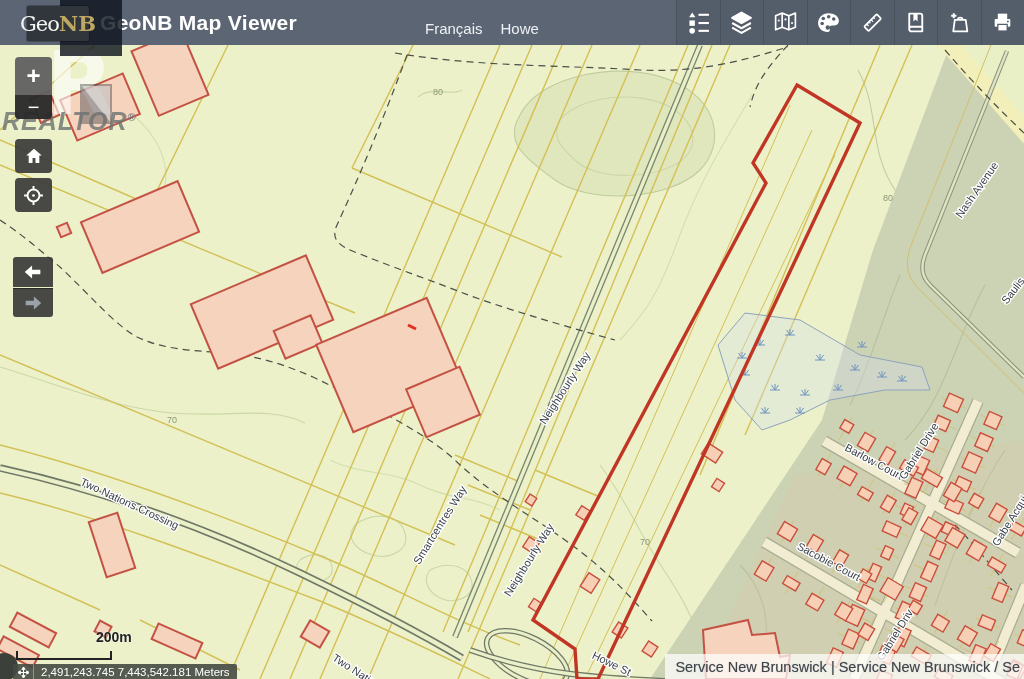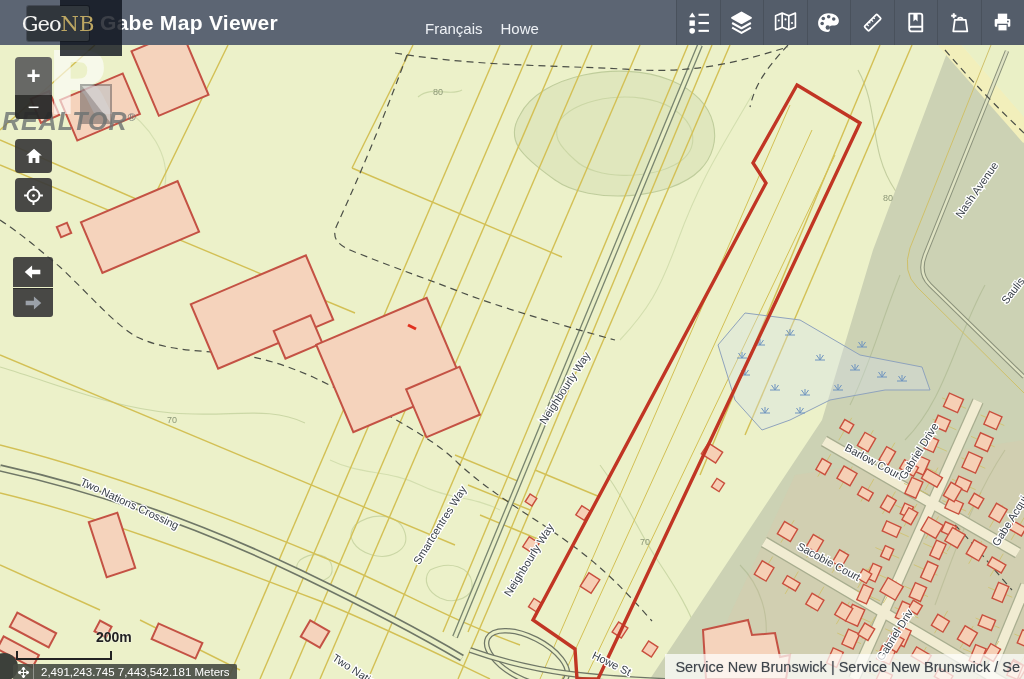--- a/index.html
+++ b/index.html
@@ -1,21 +1,21 @@
 <!DOCTYPE html>
 <html><head>
 <meta charset="utf-8">
 <style>
   html,body{margin:0;padding:0;background:#888;}
   .app{position:relative;width:1024px;height:679px;overflow:hidden;font-family:"Liberation Sans",sans-serif;background:#ecf1c9;}
   
   .header{position:absolute;top:0;left:0;width:1024px;height:45px;background:#5c6573;z-index:30;display:flex;align-items:center;}
   .logo{position:absolute;left:27px;top:6px;width:62px;height:35px;background:#30363c;border-radius:2px;display:flex;align-items:center;justify-content:center;z-index:33;box-shadow:0 0 0 1px rgba(0,0,0,.25);}
   .logo .geo{font-family:"DejaVu Serif",serif;font-size:21px;color:#f4f4f2;letter-spacing:-1px;}
-  .logo .nb{font-family:"DejaVu Serif",serif;font-size:21px;font-weight:normal;color:#b9a express05e;}
+  .logo .nb{font-family:"DejaVu Serif",serif;font-size:21px;font-weight:bold;color:#b9a express05e;}
   .logo .nb{color:#bda763;}
   .app-title{position:absolute;left:100px;top:0;height:45px;display:flex;align-items:center;color:#ffffff;font-size:21px;font-weight:600;letter-spacing:.3px;z-index:31;}
   .header-links{position:absolute;left:425px;top:0;height:56px;display:flex;align-items:center;gap:18px;z-index:31;}
   .header-link{color:#eef1f5;font-size:15px;cursor:pointer;}
   .toolbar{position:absolute;right:0;top:0;height:45px;display:flex;z-index:31;}
   .tool-btn{width:42.5px;height:45px;background:#545d6a;border-left:1px solid #49515c;display:flex;align-items:center;justify-content:center;cursor:pointer;}
   .tool-btn svg{width:25px;height:25px;}
   
   .wm-photo{position:absolute;left:60px;top:0;width:62px;height:56px;background:rgba(16,21,30,.82);z-index:32;}
   .wm-r{position:absolute;left:46px;top:40px;z-index:12;opacity:.85;}
@@ -48,21 +48,21 @@
 <body>
 
 <div class="app">
 
   <div class="header"></div>
   <div class="wm-photo"></div>
   <div class="logo">
     <span class="geo">Geo</span>
       <span class="nb">NB</span>
   </div>
-  <div class="app-title">Gabe Map Viewer</div>
+  <div class="app-title">GeoNB Map Viewer</div>
   <div class="header-links">
     <span class="header-link">Français</span>
     <span class="header-link">Howe</span>
   </div>
 
   <div class="toolbar">
     <div class="tool-btn">
       <svg viewBox="0 0 24 24">
         <polygon points="3,7 6,2.5 9,7" fill="#fff"></polygon>
           <rect x="12" y="3.6" width="10" height="2" fill="#fff"></rect>

